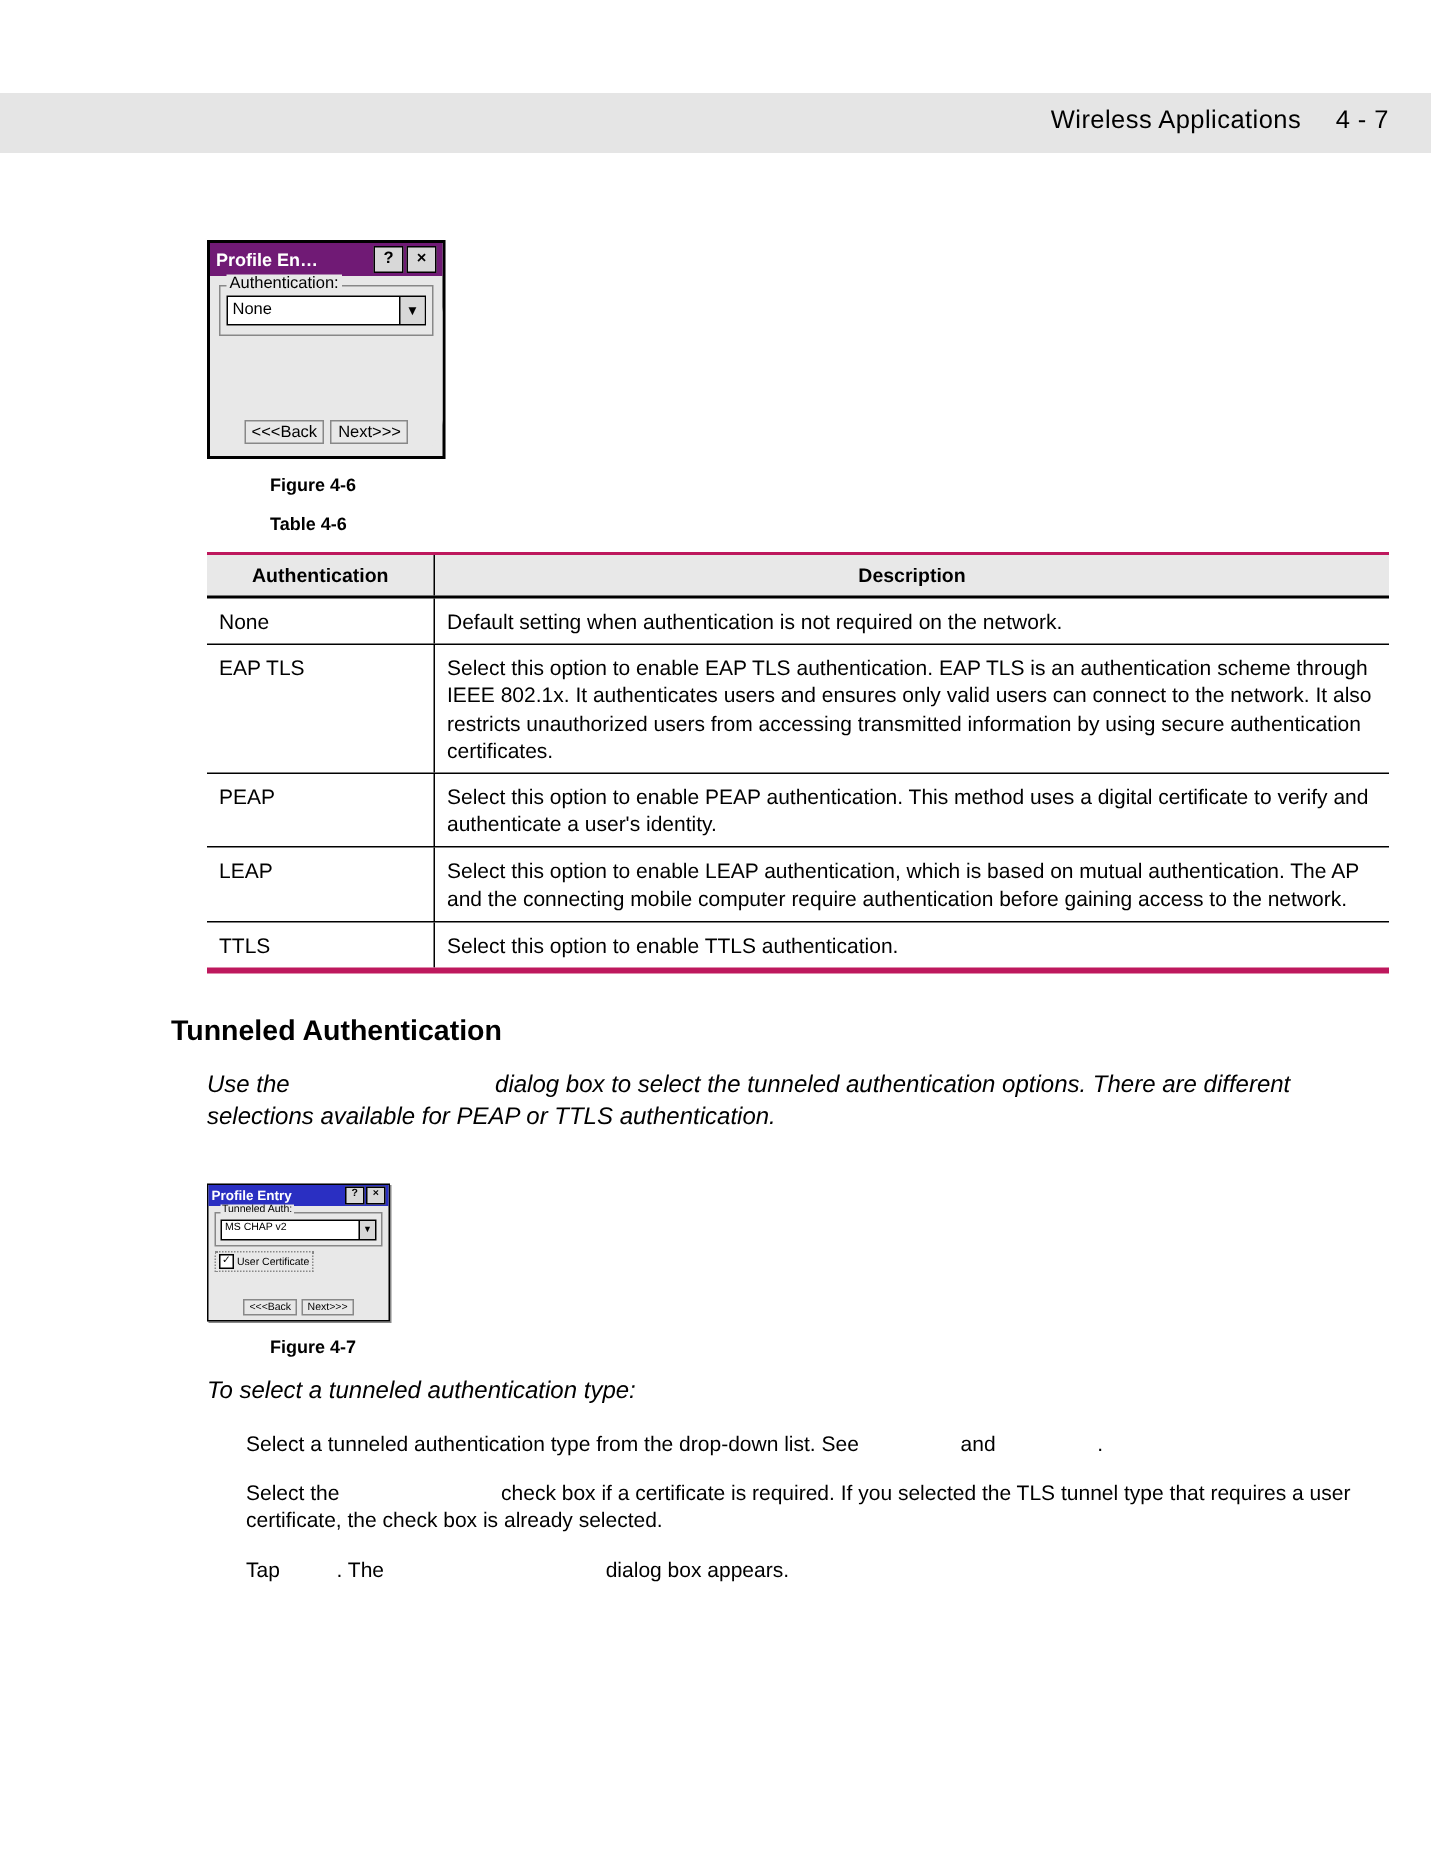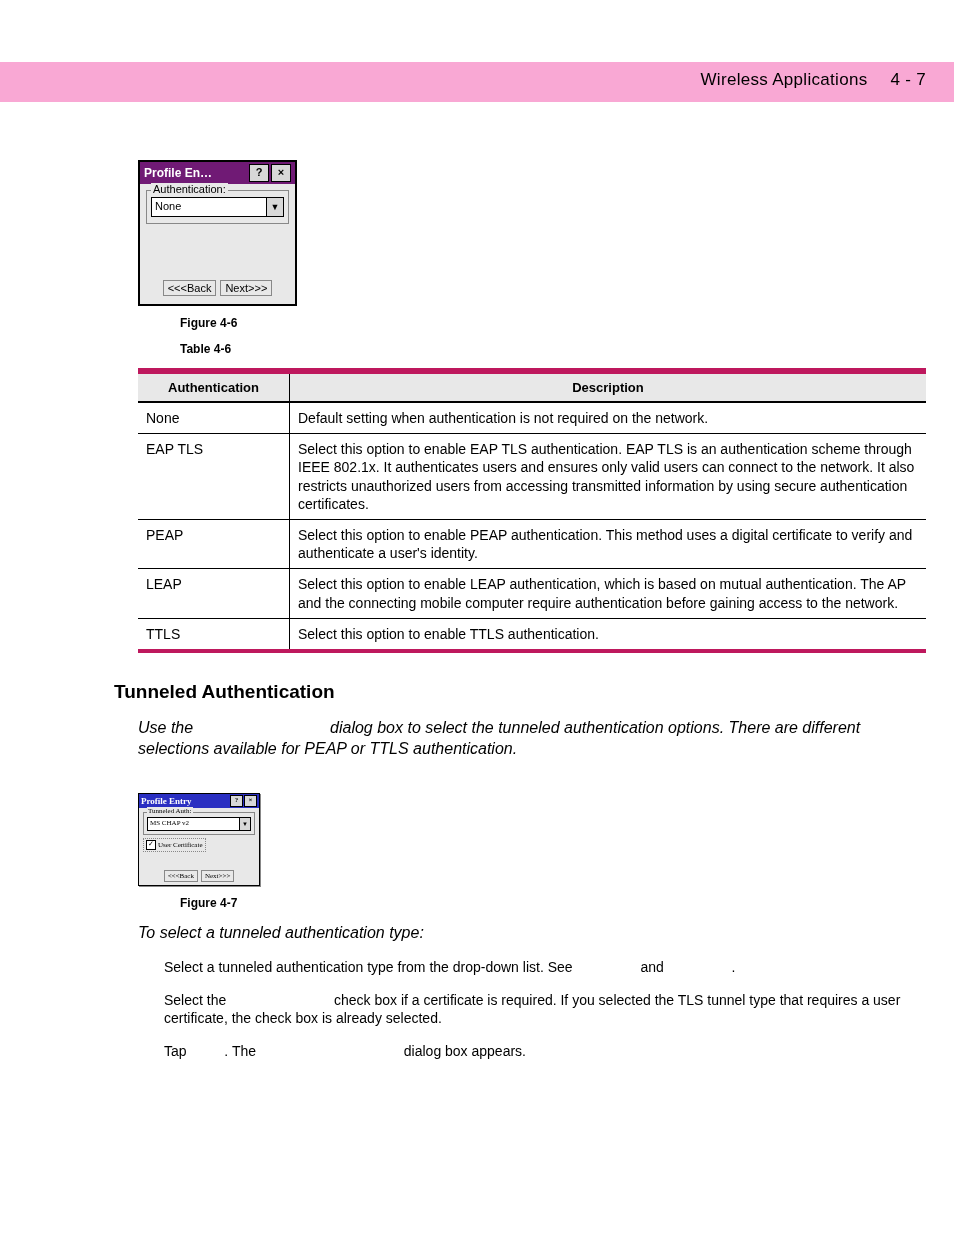--- a/index.html
+++ b/index.html
@@ -14,21 +14,21 @@
     height: 1235px;
     position: relative;
     box-sizing: border-box;
   }
   .header-band {
     position: absolute;
     top: 62px;
     left: 0;
     right: 0;
     height: 40px;
-    background: #f9a8d4;
+    background: #e5e5e5;
   }
   .header-text {
     position: absolute;
     right: 28px;
     top: 8px;
     font-size: 17px;
     letter-spacing: 0.3px;
   }
   .header-title {
     font-family: "Arial Narrow", Arial, sans-serif;
@@ -139,21 +139,21 @@
   }
 
   
   .tbl {
     width: 100%;
     border-collapse: collapse;
     font-size: 14px;
   }
   .tbl th {
     background: #e8e8e8;
-    border-top: 6px solid #be185d;
+    border-top: 2px solid #be185d;
     border-bottom: 2px solid #000;
     font-weight: bold;
     text-align: center;
     padding: 6px 6px;
     font-size: 13px;
   }
   .tbl th + th, .tbl td + td {
     border-left: 1px solid #000;
   }
   .tbl td {
@@ -181,21 +181,21 @@
     font-size: 16px;
     line-height: 1.35;
     margin: 0 0 14px 0;
     font-style: italic;
   }
 
   
   .dialog2 {
     width: 120px;
     border: 1px solid #000;
-    font-family: Liberation Serif, serif;
+    font-family: Liberation Sans, sans-serif;
     background: #e8e8e8;
     box-shadow: 1px 1px 0 #888;
     margin-top: 33px;
   }
   .dlg2-title {
     background: #2a2fc2;
     color: #fff;
     font-weight: bold;
     font-size: 9px;
     padding: 1px 2px;

